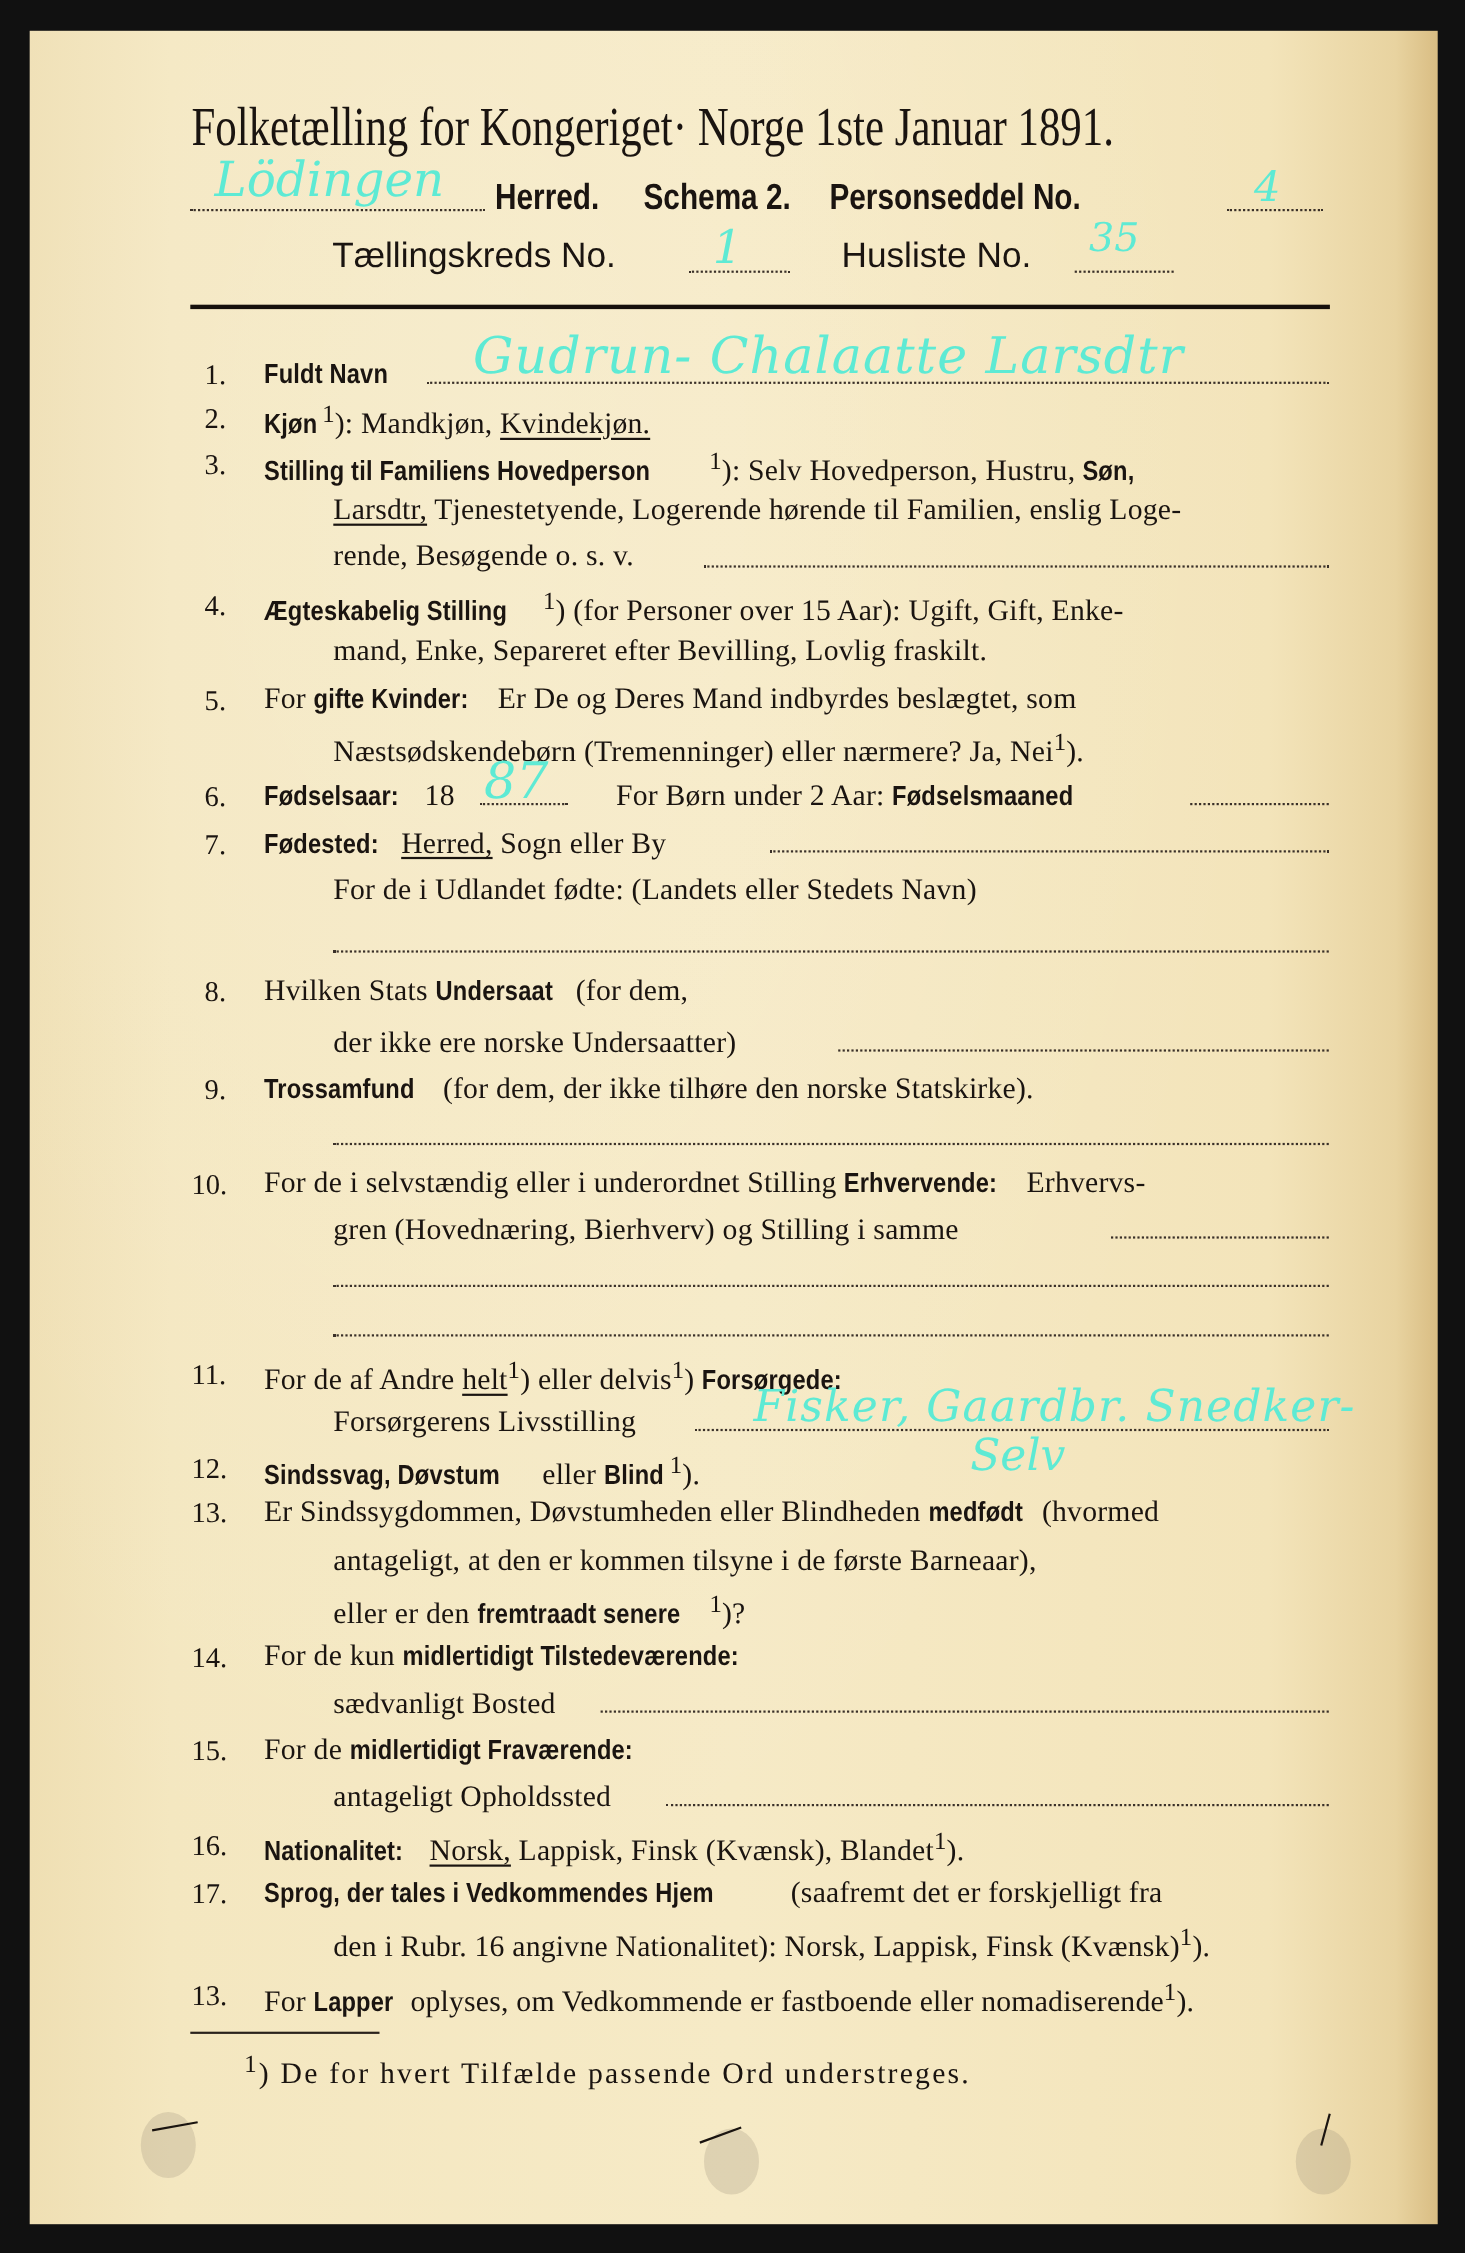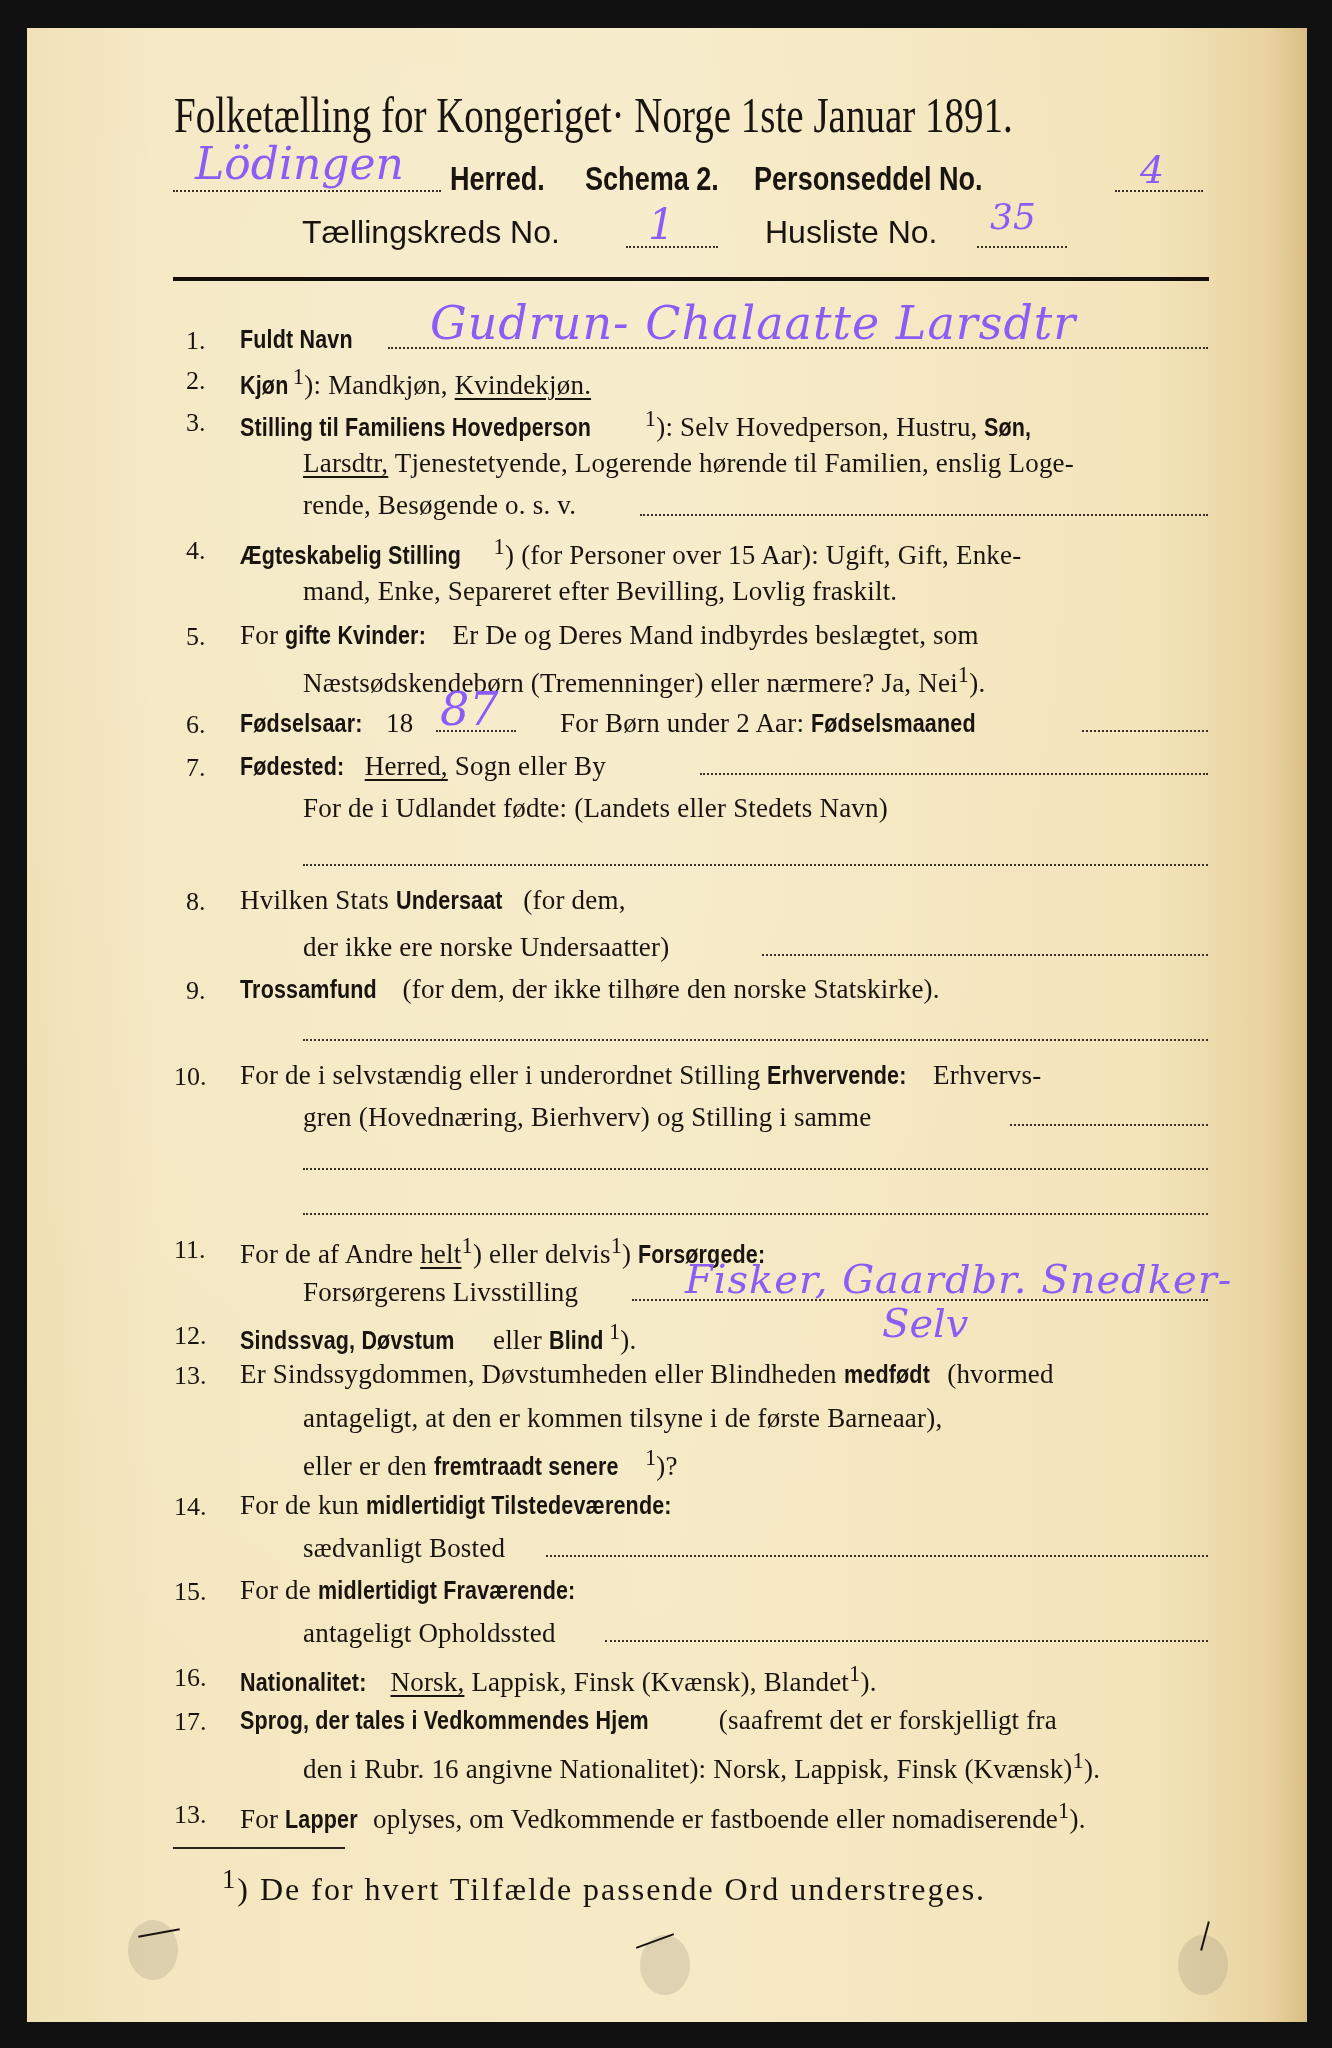--- a/index.html
+++ b/index.html
@@ -9,21 +9,21 @@
          background:linear-gradient(90deg,#efdfb3 0%,#f4e7c0 10%,#f6eac6 50%,#f3e4ba 88%,#e8d3a0 97%,#d9bd83 100%);}
   .paper::after{content:"";position:absolute;inset:0;
          background:radial-gradient(ellipse at 30% 20%,rgba(255,255,255,0.15),rgba(0,0,0,0) 60%);}
   .ln{position:absolute;white-space:nowrap;line-height:1;text-align:center;}
   .num{position:absolute;font-size:26px;}
   .t{font-size:27px;letter-spacing:0.2px;transform-origin:left bottom;}
   .b{font-family:"Liberation Sans","DejaVu Sans",sans-serif;font-weight:bold;font-size:25px;
      display:inline-block;transform:scaleX(0.86);transform-origin:left center;margin-right:-0.14em;}
   .i{}
   .u{text-decoration:underline;text-decoration-thickness:2px;text-underline-offset:4px;}
-  .hw{position:absolute;font-family:"DejaVu Serif",serif;font-style:italic;color:#8b5cf6;white-space:nowrap;}
+  .hw{position:absolute;font-family:"DejaVu Serif",serif;font-style:italic;color:#5eead4;white-space:nowrap;}
   .title{position:absolute;left:174px;top:86px;font-size:50px;letter-spacing:0px;
          transform:scaleX(0.78);transform-origin:left top;white-space:nowrap;}
   .hdr{position:absolute;font-family:"Liberation Sans",sans-serif;font-weight:bold;font-size:33px;
        transform:scaleX(0.82);transform-origin:left top;white-space:nowrap;}
   .hdr2{position:absolute;font-family:"Liberation Sans",sans-serif;font-size:32px;white-space:nowrap;}
   .rule{position:absolute;left:173px;top:277px;width:1036px;height:4px;background:#16100c;}
   .shortrule{position:absolute;left:173px;top:1847px;width:172px;height:2px;background:#2a221c;}
   .dotline{position:absolute;height:0;border-bottom:2px dotted #3a3028;}
   .hole{position:absolute;width:50px;height:60px;border-radius:50%;background:rgba(150,140,120,0.25);}
   .mark{position:absolute;height:2px;background:#1a1410;}
@@ -133,20 +133,20 @@
 
 <div class="num" style="left:174px;top:1707px;">17.</div>
 <div class="ln t" style="left:240px;top:1707px;"><span class="b">Sprog, der tales i Vedkommendes Hjem</span><span> (saafremt det er forskjelligt fra</span></div>
 <div class="ln t" style="left:303px;top:1750px;"><span>den i Rubr. 16 angivne Nationalitet): Norsk, Lappisk, Finsk (Kvænsk)</span><sup>1</sup><span>).</span></div>
 
 <div class="num" style="left:174px;top:1800px;">13.</div>
 <div class="ln t" style="left:240px;top:1800px;"><span>For </span><span class="b">Lapper</span><span> oplyses, om Vedkommende er </span><span class="i">fastboende</span><span> eller </span><span class="i">nomadiserende</span><sup>1</sup><span>).</span></div>
 
 <div class="shortrule"></div>
 
-<div class="ln t" style="left:222px;top:1866px;font-size:32px;letter-spacing:2px;"><sup>1</sup><span>) De for hvert Tilfælde passende Ord understreges.</span></div>
+<div class="ln t" style="left:222px;top:1866px;font-size:27px;letter-spacing:2px;"><sup>1</sup><span>) De for hvert Tilfælde passende Ord understreges.</span></div>
 
 <div class="hole" style="left:128px;top:1920px;"></div>
 <div class="mark" style="left:138px;top:1932px;width:42px;transform:rotate(-10deg);"></div>
 <div class="hole" style="left:640px;top:1935px;"></div>
 <div class="mark" style="left:635px;top:1940px;width:40px;transform:rotate(-20deg);"></div>
 <div class="hole" style="left:1178px;top:1935px;"></div>
 <div class="mark" style="left:1190px;top:1935px;width:30px;transform:rotate(-75deg);"></div>
 
 </body></html>

